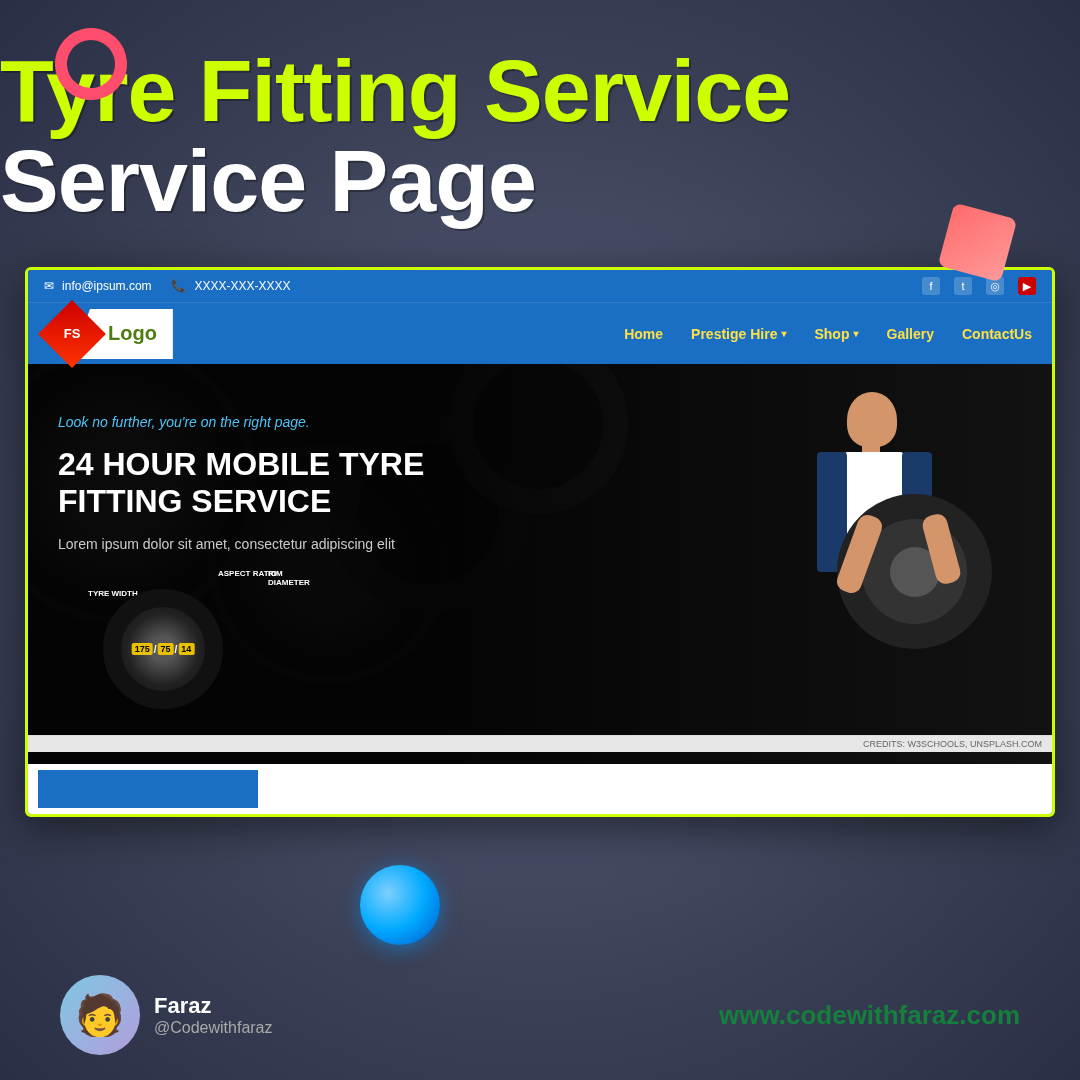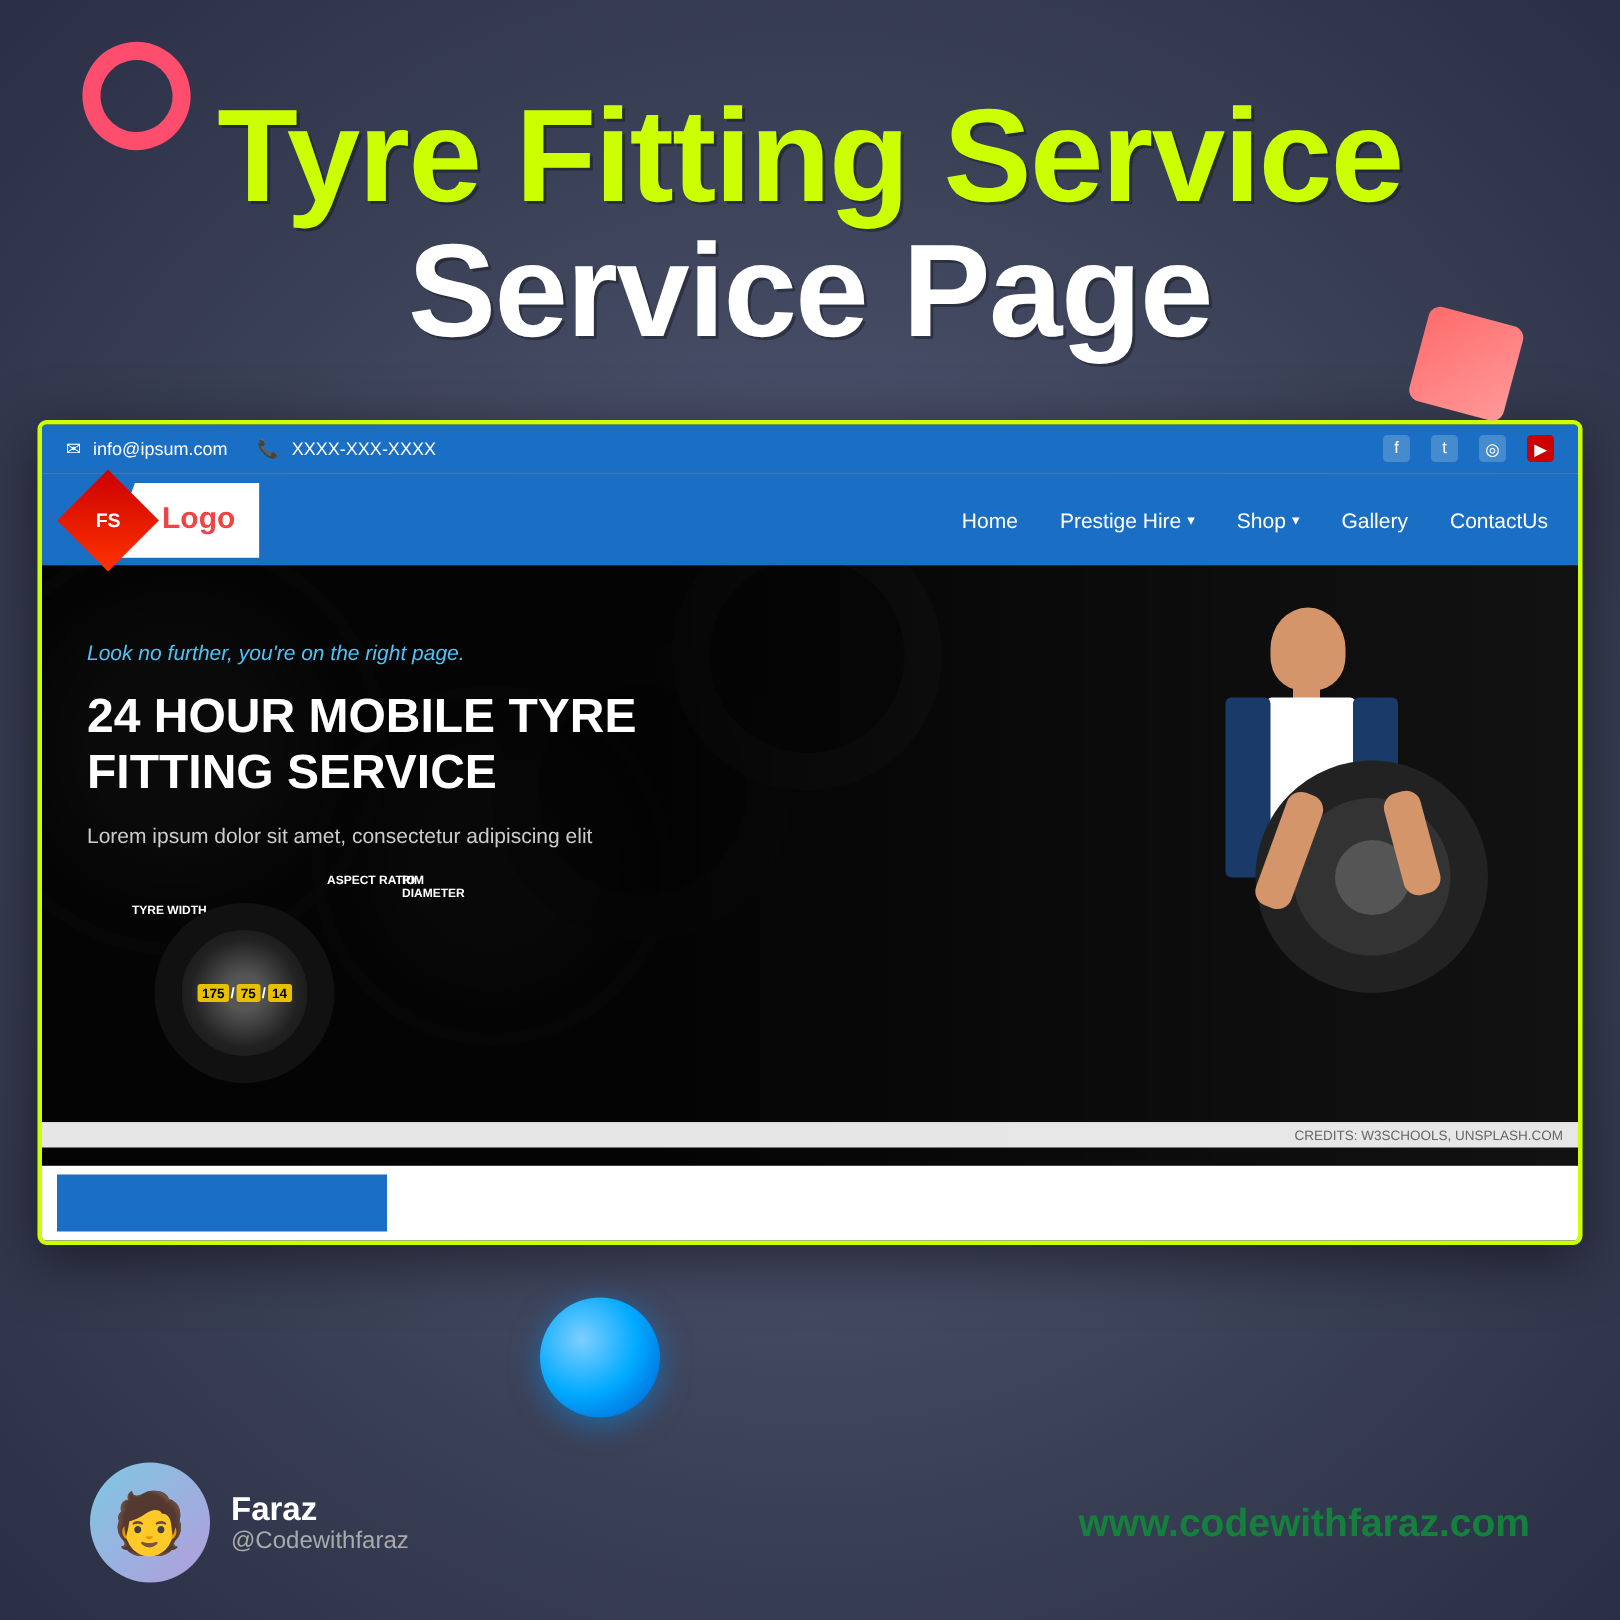--- a/index.html
+++ b/index.html
@@ -43,22 +43,22 @@
       left: 360px;
       width: 80px;
       height: 80px;
       border-radius: 50%;
       background: radial-gradient(circle at 35% 35%, #7ecfff, #00aaff 50%, #0055cc 100%);
       box-shadow: 0 4px 20px rgba(0,150,255,0.5);
     }
 
     
     .main-title {
-      text-align: center;
-      padding-top: 60px;
+      text-align: left;
+      padding-top: 47px;
       padding-bottom: 20px;
     }
 
     .main-title h1 {
       font-size: 88px;
       font-weight: 900;
       color: #ccff00;
       line-height: 1.0;
       letter-spacing: -1px;
       text-shadow: 2px 2px 0px rgba(0,0,0,0.3);
@@ -135,23 +135,23 @@
       align-items: center;
       justify-content: space-between;
       height: 62px;
       border-top: 1px solid rgba(255,255,255,0.1);
     }
 
     .nav-links {
       display: flex;
       align-items: center;
       gap: 28px;
-      color: #ffffff;
+      color: #fde047;
       font-size: 14px;
-      font-weight: 400;
+      font-weight: 700;
     }
 
     .nav-link {
       display: flex;
       align-items: center;
       gap: 4px;
       cursor: pointer;
       white-space: nowrap;
     }
 
@@ -363,21 +363,21 @@
       width: 0;
       height: 0;
       border-top: 25px solid white;
       border-bottom: 25px solid white;
       border-right: 18px solid transparent;
     }
 
     .logo-name {
       font-size: 20px;
       font-weight: 900;
-      color: #ef4444;
+      color: #4d7c0f;
     }
   </style>
 </head>
 <body>
 
 <div class="deco-ring"></div>
 
 <div class="deco-diamond"></div>
 
 <div class="deco-sphere"></div>

